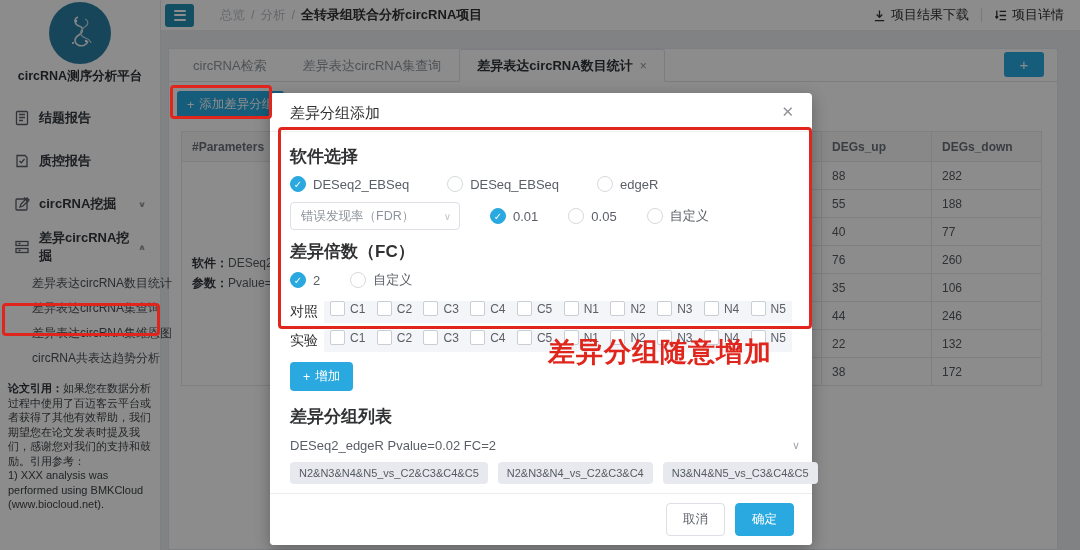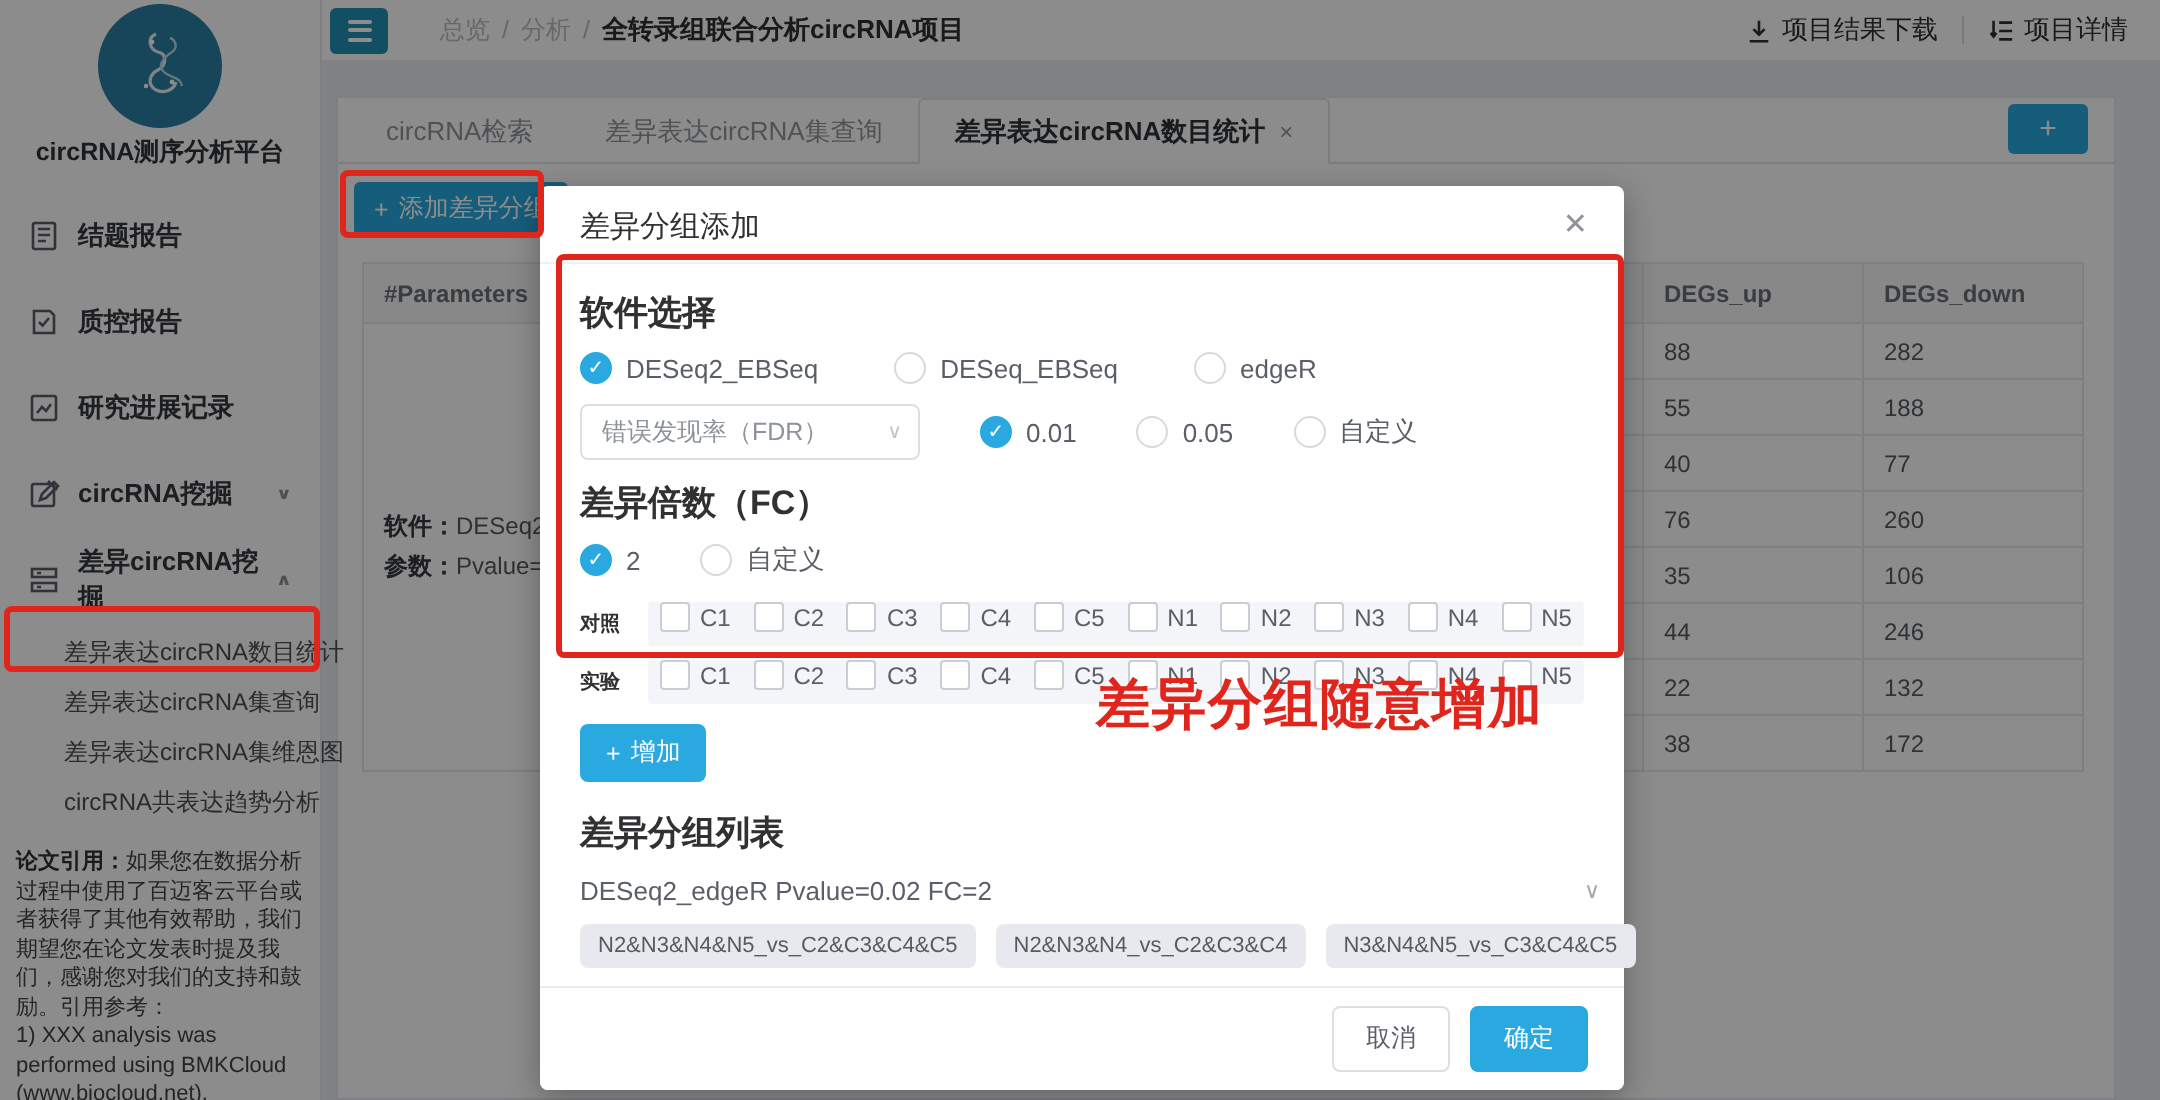--- a/index.html
+++ b/index.html
@@ -58,21 +58,21 @@
   .modal-body{padding:6px 20px 0 20px;}
   .sec-label{font-size:17px;font-weight:bold;color:#303133;margin:7px 0 8px 0;}
   .radio-row{display:flex;align-items:center;margin:0 0 10px 0;}
   .radio{display:inline-flex;align-items:center;gap:7px;cursor:pointer;}
   .radio-dot{width:16px;height:16px;border-radius:50%;border:1px solid #d6dade;background:#fff;box-sizing:border-box;}
   .radio.checked .radio-dot{background:#29a9e0;border-color:#29a9e0;color:#fff;font-size:10px;line-height:15px;text-align:center;}
   .radio-label{font-size:13px;color:#5a5e66;}
   .select-box{width:170px;height:28px;border:1px solid #dcdfe6;border-radius:4px;display:inline-flex;align-items:center;justify-content:space-between;padding:0 8px 0 10px;box-sizing:border-box;font-size:12.5px;color:#8d939b;cursor:pointer;}
   .select-box .sel-chev{color:#c0c4cc;font-size:10px;}
   .sample-row{display:flex;align-items:center;margin-bottom:7px;}
-  .sample-row .row-label{font-size:10px;font-weight:bold;color:#303133;width:34px;flex:0 0 34px;}
+  .sample-row .row-label{font-size:14px;font-weight:normal;color:#303133;width:34px;flex:0 0 34px;}
   .sample-strip{display:flex;align-items:flex-start;background:#f3f5f8;border-radius:2px;height:22px;padding:0 6px;flex:1;justify-content:space-between;}
   .cb-group{display:inline-flex;align-items:center;gap:5px;cursor:pointer;}
   .cb{width:13px;height:13px;background:#fff;border:1px solid #c9cdd4;border-radius:2px;}
   .cb-label{font-size:12px;color:#5a5e66;}
   .add-btn{display:inline-flex;align-items:center;gap:5px;background:#29a9e0;color:#fff;border:none;border-radius:4px;font-size:12.5px;padding:6px 13px;margin:3px 0 6px 0;cursor:pointer;}
   .list-row{display:flex;align-items:center;justify-content:space-between;width:510px;margin:10px 0 9px 0;}
   .list-title{font-size:13px;color:#5a5e66;}
   .list-chev{color:#a3a8af;font-size:11px;}
   .chip-row{display:flex;gap:10px;margin-bottom:7px;}
   .chip{background:#e7e9ee;border-radius:4px;padding:5px 9px;font-size:11px;color:#565b63;white-space:nowrap;cursor:pointer;}
@@ -113,27 +113,20 @@
             <path d="M5 4.5h6M5 7.5h6M5 10.5h4"></path>
           </svg>
         <span>结题报告</span>
       </div>
       <div class="nav-item">
         <svg class="nav-icon" viewBox="0 0 16 16" fill="none" stroke="#5a5e66" stroke-width="1.3">
             <path d="M3 2.5h8l2 2v9H3z"></path>
             <path d="M5.5 8l1.8 1.8L10.5 6"></path>
           </svg>
         <span>质控报告</span>
-      </div>
-      <div class="nav-item">
-        <svg class="nav-icon" viewBox="0 0 16 16" fill="none" stroke="#5a5e66" stroke-width="1.3">
-            <rect x="2" y="2" width="12" height="12" rx="1"></rect>
-            <path d="M4.5 10.5l2.5-3 2 2 2.5-3.5"></path>
-          </svg>
-        <span>研究进展记录</span>
       </div>
       <div class="nav-item">
         <svg class="nav-icon" viewBox="0 0 16 16" fill="none" stroke="#5a5e66" stroke-width="1.3">
             <rect x="2" y="3" width="11" height="11" rx="1"></rect>
             <path d="M10 1.5L14.5 6M6 11l1-3 6-6 2 2-6 6z"></path>
           </svg>
         <span>circRNA挖掘</span>
         <span class="chev">∨</span>
       </div>
       <div class="nav-item">

